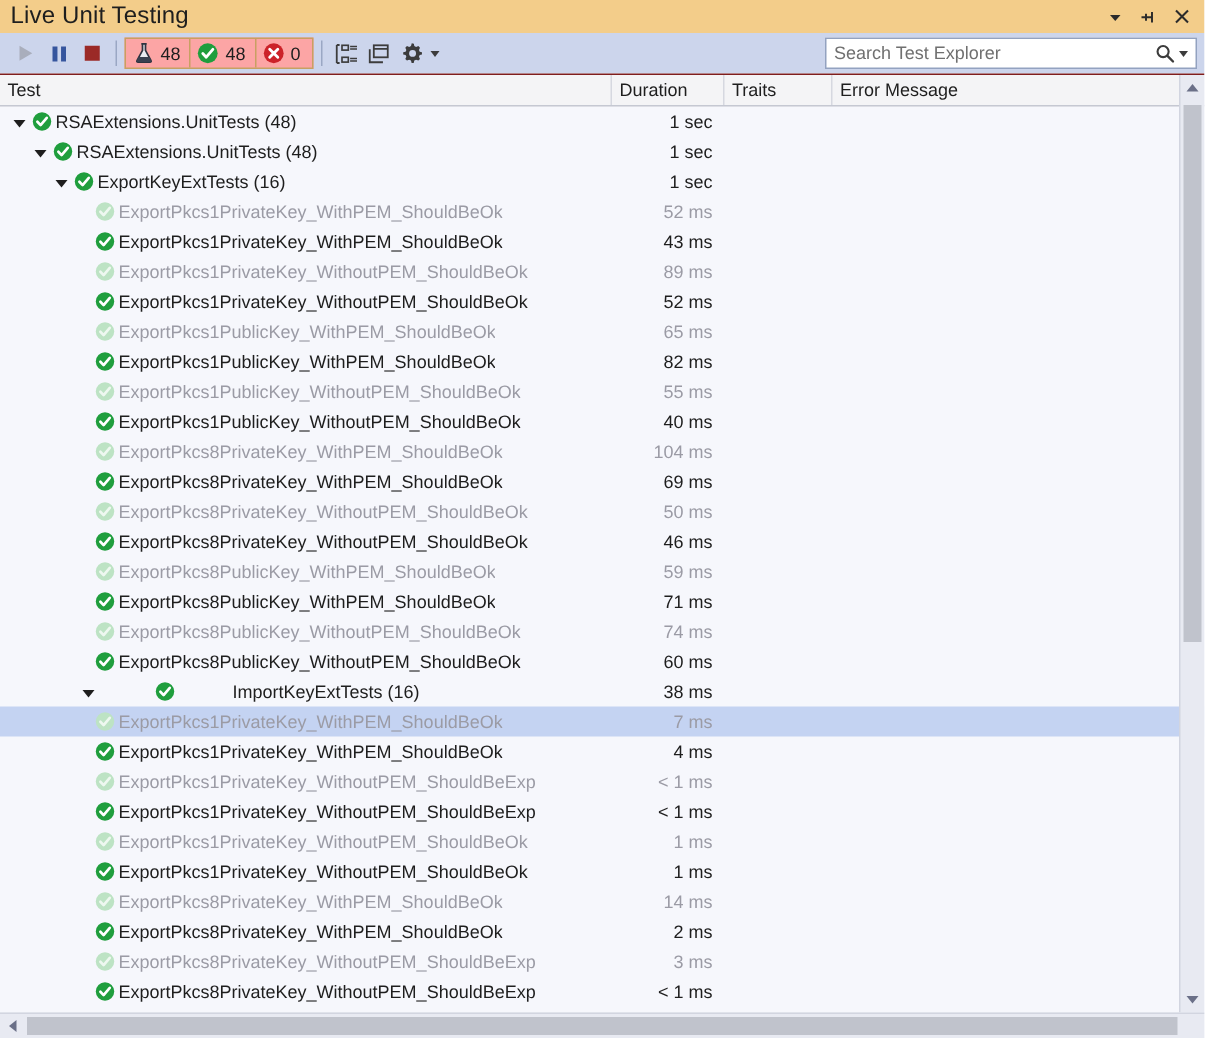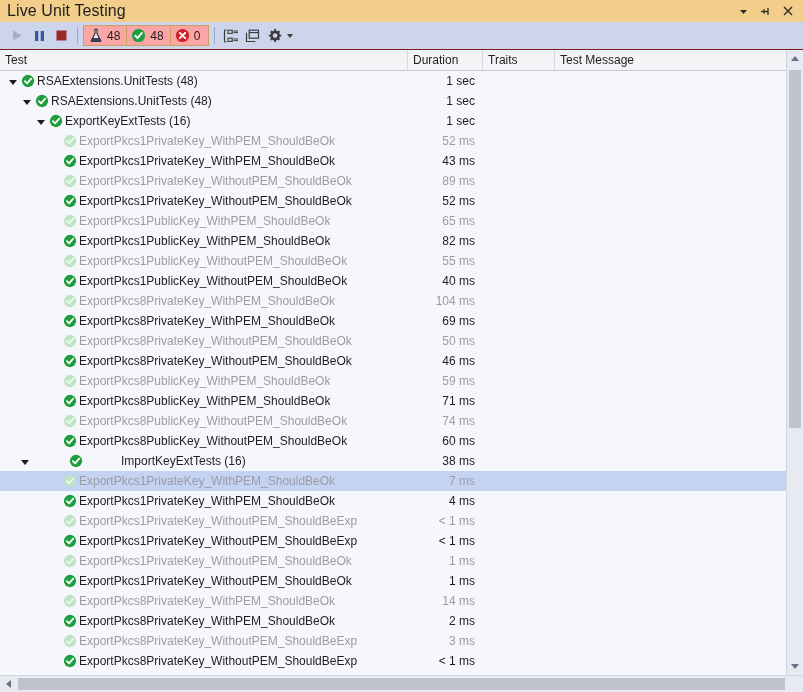--- a/index.html
+++ b/index.html
@@ -439,30 +439,40 @@
 
     <span class="tool-icon" title="Settings">
       <svg width="15" height="15" viewBox="0 0 15 15">
         <path d="M7.5 0.8 L8.9 1.1 L9.2 2.7 L10.4 3.3 L11.9 2.6 L13 3.8 L12.3 5.3 L12.8 6.5 L14.3 6.9 L14.3 8.3 L12.8 8.7 L12.3 9.9 L13 11.3 L11.9 12.4 L10.4 11.8 L9.2 12.4 L8.8 14 L7.4 14 L7 12.4 L5.8 11.8 L4.3 12.4 L3.2 11.3 L3.9 9.9 L3.4 8.7 L1.8 8.3 L1.8 6.9 L3.4 6.5 L3.9 5.3 L3.2 3.8 L4.3 2.6 L5.8 3.3 L7 2.7 Z" fill="#3c3c3c"></path>
         <circle cx="8.05" cy="7.6" r="2.3" fill="#ccd5ec"></circle>
       </svg>
     </span>
 
     <span class="caret-dn"></span>
 
+    <div class="search-wrap">
+      <input class="search-input" type="text" placeholder="Search Test Explorer" style="">
+      <span class="search-ico">
+        <svg width="13" height="13" viewBox="0 0 13 13">
+          <circle cx="5.4" cy="5.4" r="3.7" fill="none" stroke="#3c3c3c" stroke-width="1.4"></circle>
+          <path d="M8.3 8.3 L12 12" stroke="#3c3c3c" stroke-width="1.6" stroke-linecap="round"></path>
+        </svg>
+      </span>
+      <span class="caret-dn" style="margin-left:3px;"></span>
+    </div>
 
   </div>
 
   <div class="grid">
 
     <div class="grid-header">
       <div class="hcell test">Test</div>
       <div class="hcell duration">Duration</div>
       <div class="hcell traits">Traits</div>
-      <div class="hcell errmsg">Test Message</div>
+      <div class="hcell errmsg">Error Message</div>
     </div>
 
     <div class="rows" id="rows-container">
         <div class="row">
           <div class="row-name-cell" style="padding-left: 6px;">
             <span class="twisty">
               <span class="twisty-glyph"></span>
             </span>
             <span class="status-ico">
               <svg width="14" height="14" viewBox="0 0 15 15">
@@ -744,21 +754,21 @@
                 <path d="M4.2 7.7 L6.5 10.1 L10.9 4.9" stroke="#ffffff" stroke-width="1.9" fill="none" stroke-linecap="round" stroke-linejoin="round"></path>
               </svg>
             </span>
             <span class="row-label solid">ExportPkcs8PublicKey_WithoutPEM_ShouldBeOk</span>
           </div>
           <div class="row-dur solid">60 ms</div>
           <div class="row-traits"></div>
           <div class="row-err"></div>
         </div>
         <div class="row">
-          <div class="row-name-cell" style="padding-left: 18px; gap: 36px;">
+          <div class="row-name-cell" style="padding-left: 52px; gap: 36px;">
             <span class="twisty">
               <span class="twisty-glyph"></span>
             </span>
             <span class="status-ico">
               <svg width="14" height="14" viewBox="0 0 15 15">
                 <circle cx="7.5" cy="7.5" r="6.6" fill="#1f9e3d"></circle>
                 <path d="M4.2 7.7 L6.5 10.1 L10.9 4.9" stroke="#ffffff" stroke-width="1.9" fill="none" stroke-linecap="round" stroke-linejoin="round"></path>
               </svg>
             </span>
             <span class="row-label solid">ImportKeyExtTests (16)</span>

